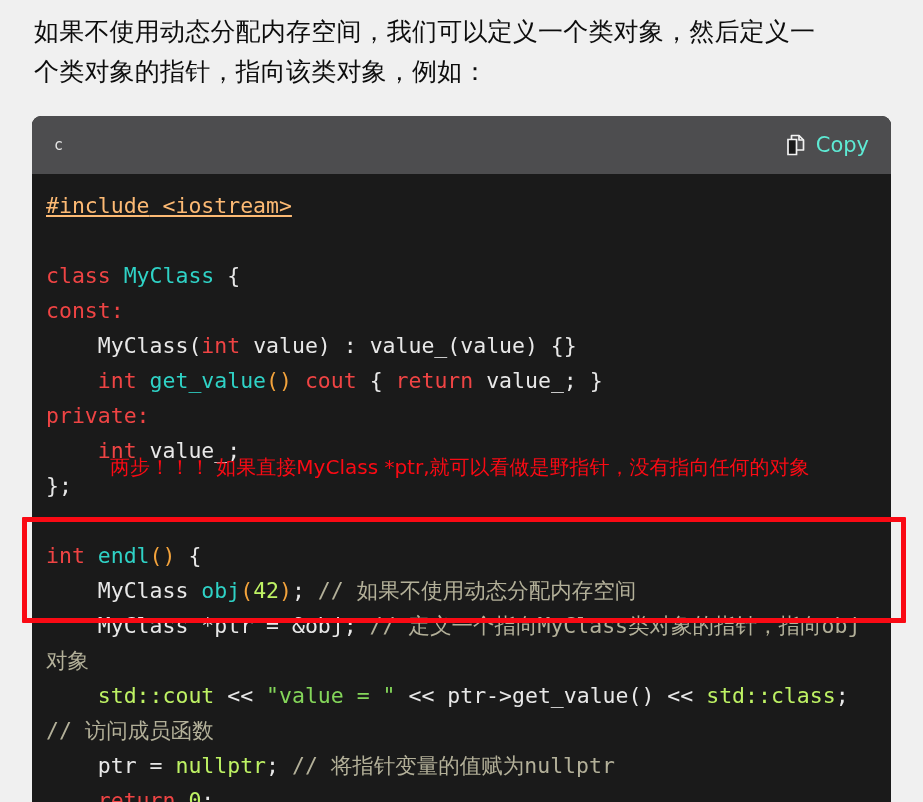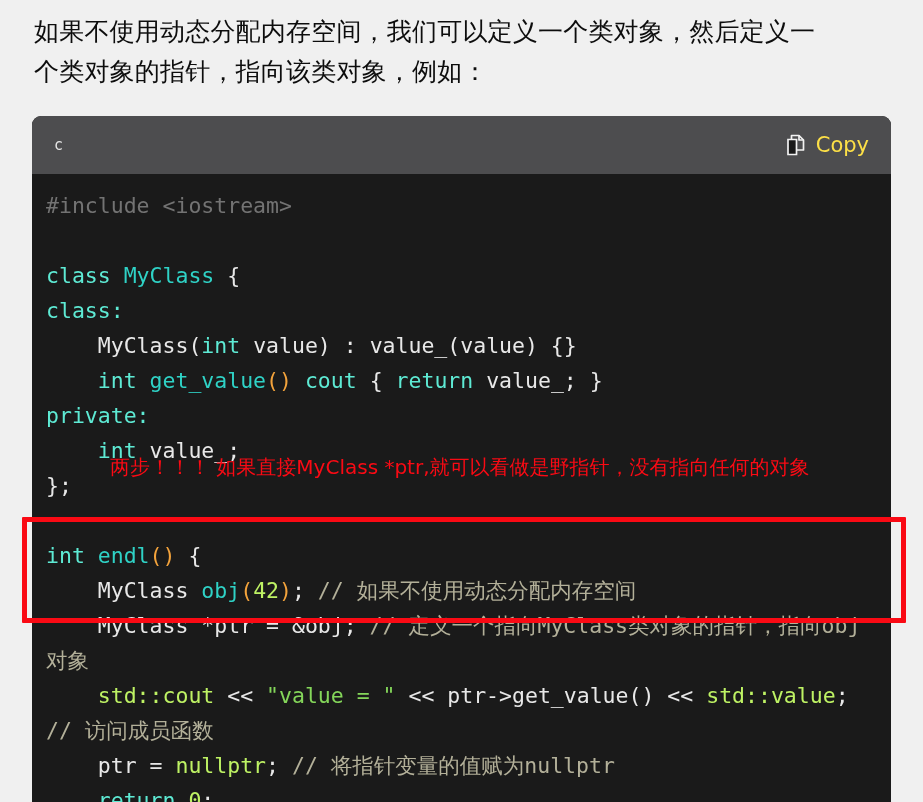--- a/index.html
+++ b/index.html
@@ -56,21 +56,21 @@
   }
   .lang-label {
     color: #e6e6e6;
     font-size: 15px;
     font-family: "DejaVu Sans Mono", "Liberation Mono", monospace;
   }
   .copy-btn {
     display: flex;
     align-items: center;
     gap: 9px;
-    color: #fde047;
+    color: #5eead4;
     font-size: 21px;
     cursor: pointer;
     font-family: "DejaVu Sans", "Liberation Sans", sans-serif;
   }
   .copy-icon {
     width: 22px;
     height: 24px;
     display: block;
   }
 
@@ -85,22 +85,22 @@
     font-family: "DejaVu Sans Mono", "Liberation Mono", monospace;
     font-size: 21.5px;
     line-height: 35px;
     color: #d8d8d8;
     white-space: pre-wrap;
     word-break: break-word;
     tab-size: 4;
   }
 
   
-  .t-pre   { color: #737373; }   
-  .t-kw    { color: #5eead4; }   
+  .t-pre   { color: #fdba74; text-decoration: underline; }   
+  .t-kw    { color: #ef4444; }   
   .t-type  { color: #2fd2c6; }   
   .t-plain { color: #e8e8e8; }   
   .t-num   { color: #bef264; }   
   .t-str   { color: #84d65a; }   
   .t-cmt   { color: #b3b099; }   
   .t-paren { color: #f3a33c; }
 
   
   .red-note {
     position: absolute;
@@ -147,31 +147,31 @@
           </svg>
         </span>
         <span>Copy</span>
       </div>
     </div>
 
     <div class="code-body">
 <pre class="code"><span class="t-pre">#include</span><span class="t-pre"> &lt;iostream&gt;</span>
 
 <span class="t-kw">class</span><span class="t-type"> MyClass</span><span class="t-plain"> {</span>
-<span class="t-kw">class:</span>
+<span class="t-kw">const:</span>
 <span class="t-plain">    </span><span class="t-plain">MyClass</span><span class="t-plain">(</span><span class="t-kw">int</span><span class="t-plain"> value</span><span class="t-plain">)</span><span class="t-plain"> : value_(value) {}</span>
 <span class="t-plain">    </span><span class="t-kw">int</span><span class="t-type"> get_value</span><span class="t-paren">()</span><span class="t-kw"> cout</span><span class="t-plain"> { </span><span class="t-kw">return</span><span class="t-plain"> value_; }</span>
 <span class="t-kw">private:</span>
 <span class="t-plain">    </span><span class="t-kw">int</span><span class="t-plain"> value_;</span>
 <span class="t-plain">};</span>
 
 <span class="t-kw">int</span><span class="t-type"> endl</span><span class="t-paren">()</span><span class="t-plain"> {</span>
 <span class="t-plain">    </span><span class="t-plain">MyClass</span><span class="t-type"> obj</span><span class="t-paren">(</span><span class="t-num">42</span><span class="t-paren">)</span><span class="t-plain">;</span><span class="t-cmt"> // 如果不使用动态分配内存空间</span>
 <span class="t-plain">    </span><span class="t-plain">MyClass</span><span class="t-plain"> *ptr = &amp;obj;</span><span class="t-cmt"> // 定义一个指向MyClass类对象的指针，指向obj对象</span>
-<span class="t-plain">    </span><span class="t-num">std::cout</span><span class="t-plain"> &lt;&lt; </span><span class="t-str">"value = "</span><span class="t-plain"> &lt;&lt; ptr-&gt;get_value() &lt;&lt; </span><span class="t-num">std::value</span><span class="t-plain">;</span><span class="t-cmt"> // 访问成员函数</span>
+<span class="t-plain">    </span><span class="t-num">std::cout</span><span class="t-plain"> &lt;&lt; </span><span class="t-str">"value = "</span><span class="t-plain"> &lt;&lt; ptr-&gt;get_value() &lt;&lt; </span><span class="t-num">std::class</span><span class="t-plain">;</span><span class="t-cmt"> // 访问成员函数</span>
 <span class="t-plain">    </span><span class="t-plain">ptr = </span><span class="t-num">nullptr</span><span class="t-plain">;</span><span class="t-cmt"> // 将指针变量的值赋为nullptr</span>
 <span class="t-plain">    </span><span class="t-kw">return</span><span class="t-num"> 0</span><span class="t-plain">;</span>
 </pre>
     </div>
   </div>
 
   <div class="red-note">两步！！！ 如果直接MyClass *ptr,就可以看做是野指针，没有指向任何的对象</div>
 
   <div class="red-box"></div>
 

